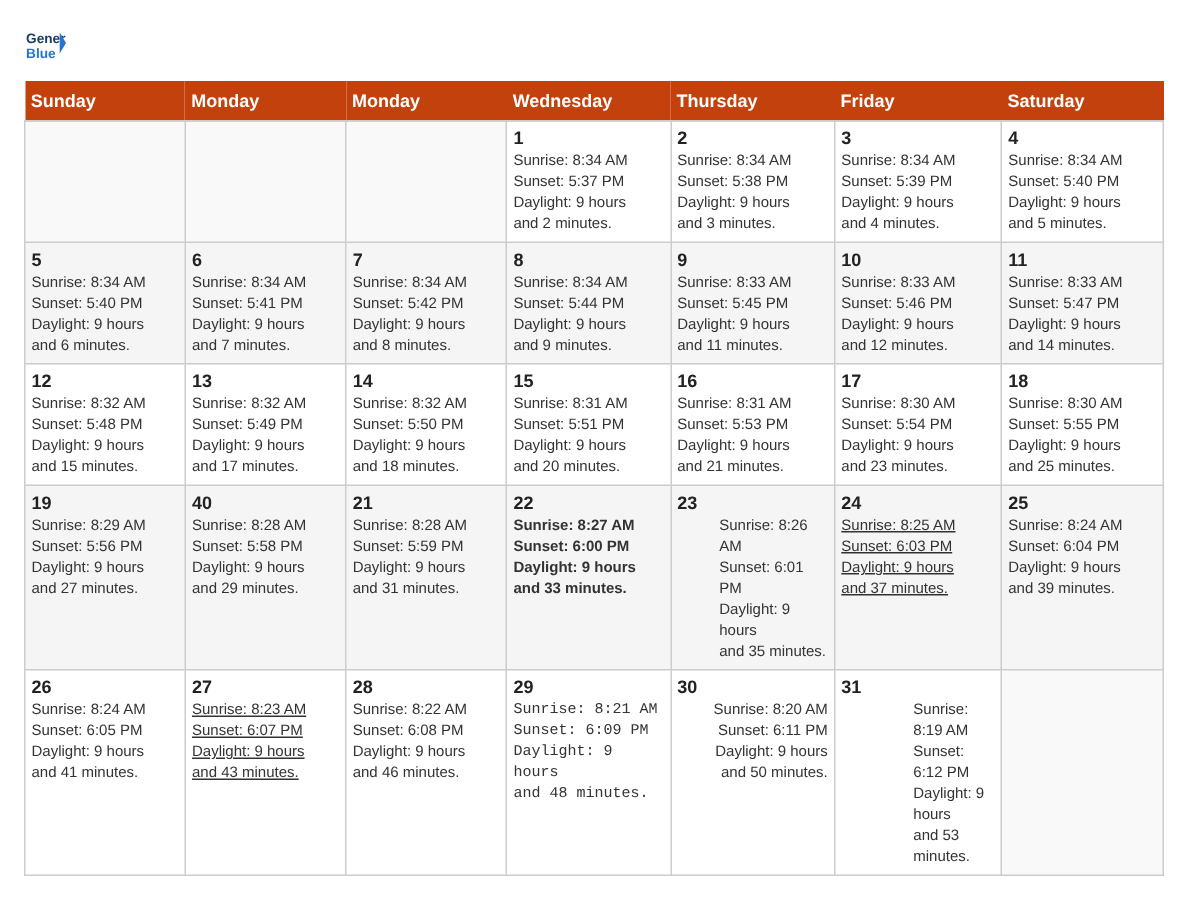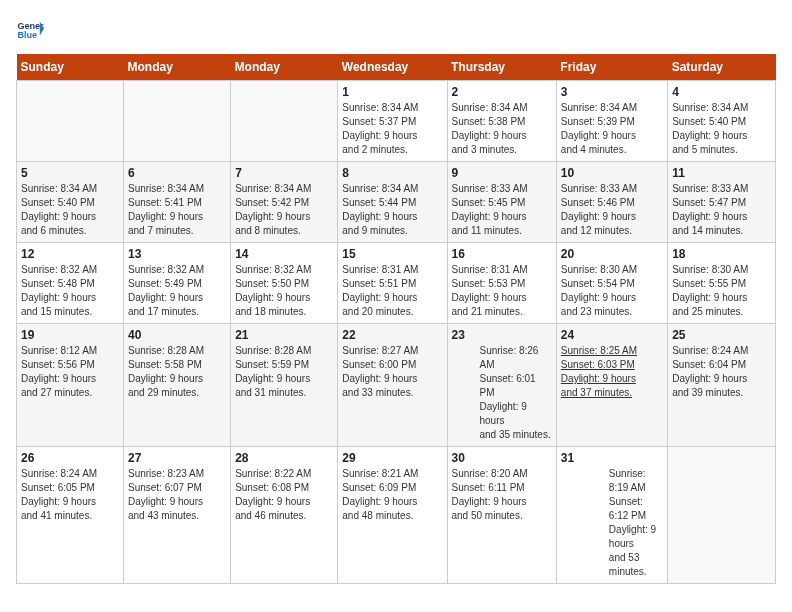--- a/index.html
+++ b/index.html
@@ -220,59 +220,59 @@
 and 20 minutes.</div>
         </td>
         <td>
           <div class="day-num">16</div>
           <div class="day-info" style="white-space: pre-line;">Sunrise: 8:31 AM
 Sunset: 5:53 PM
 Daylight: 9 hours
 and 21 minutes.</div>
         </td>
         <td>
-          <div class="day-num">20</div>
+          <div class="day-num">17</div>
           <div class="day-info" style="white-space: pre-line;">Sunrise: 8:30 AM
 Sunset: 5:54 PM
 Daylight: 9 hours
 and 23 minutes.</div>
         </td>
         <td>
           <div class="day-num">18</div>
           <div class="day-info" style="white-space: pre-line;">Sunrise: 8:30 AM
 Sunset: 5:55 PM
 Daylight: 9 hours
 and 25 minutes.</div>
         </td>
       </tr>
       <tr>
         <td>
           <div class="day-num">19</div>
-          <div class="day-info" style="white-space: pre-line;">Sunrise: 8:12 AM
+          <div class="day-info" style="white-space: pre-line;">Sunrise: 8:29 AM
 Sunset: 5:56 PM
 Daylight: 9 hours
 and 27 minutes.</div>
         </td>
         <td>
           <div class="day-num">40</div>
           <div class="day-info" style="white-space: pre-line;">Sunrise: 8:28 AM
 Sunset: 5:58 PM
 Daylight: 9 hours
 and 29 minutes.</div>
         </td>
         <td>
           <div class="day-num">21</div>
           <div class="day-info" style="white-space: pre-line;">Sunrise: 8:28 AM
 Sunset: 5:59 PM
 Daylight: 9 hours
 and 31 minutes.</div>
         </td>
         <td>
           <div class="day-num">22</div>
-          <div class="day-info" style="white-space: pre-line;">Sunrise: 8:27 AM
+          <div class="day-info" style="white-space: pre-line; font-weight: bold;">Sunrise: 8:27 AM
 Sunset: 6:00 PM
 Daylight: 9 hours
 and 33 minutes.</div>
         </td>
         <td>
           <div class="day-num">23</div>
           <div class="day-info" style="white-space: pre-line; margin-left: 28px;">Sunrise: 8:26 AM
 Sunset: 6:01 PM
 Daylight: 9 hours
 and 35 minutes.</div>
@@ -295,42 +295,42 @@
       <tr>
         <td>
           <div class="day-num">26</div>
           <div class="day-info" style="white-space: pre-line;">Sunrise: 8:24 AM
 Sunset: 6:05 PM
 Daylight: 9 hours
 and 41 minutes.</div>
         </td>
         <td>
           <div class="day-num">27</div>
-          <div class="day-info" style="white-space: pre-line;">Sunrise: 8:23 AM
+          <div class="day-info" style="white-space: pre-line; text-decoration: underline;">Sunrise: 8:23 AM
 Sunset: 6:07 PM
 Daylight: 9 hours
 and 43 minutes.</div>
         </td>
         <td>
           <div class="day-num">28</div>
           <div class="day-info" style="white-space: pre-line;">Sunrise: 8:22 AM
 Sunset: 6:08 PM
 Daylight: 9 hours
 and 46 minutes.</div>
         </td>
         <td>
           <div class="day-num">29</div>
-          <div class="day-info" style="white-space: pre-line;">Sunrise: 8:21 AM
+          <div class="day-info" style="white-space: pre-line; font-family: Liberation Mono, monospace;">Sunrise: 8:21 AM
 Sunset: 6:09 PM
 Daylight: 9 hours
 and 48 minutes.</div>
         </td>
         <td>
           <div class="day-num">30</div>
-          <div class="day-info" style="white-space: pre-line;">Sunrise: 8:20 AM
+          <div class="day-info" style="white-space: pre-line; text-align: right;">Sunrise: 8:20 AM
 Sunset: 6:11 PM
 Daylight: 9 hours
 and 50 minutes.</div>
         </td>
         <td>
           <div class="day-num">31</div>
           <div class="day-info" style="white-space: pre-line; margin-left: 48px;">Sunrise: 8:19 AM
 Sunset: 6:12 PM
 Daylight: 9 hours
 and 53 minutes.</div>

